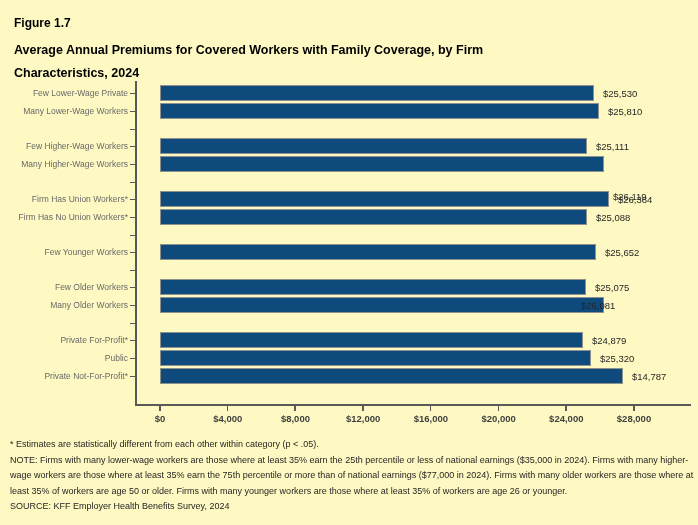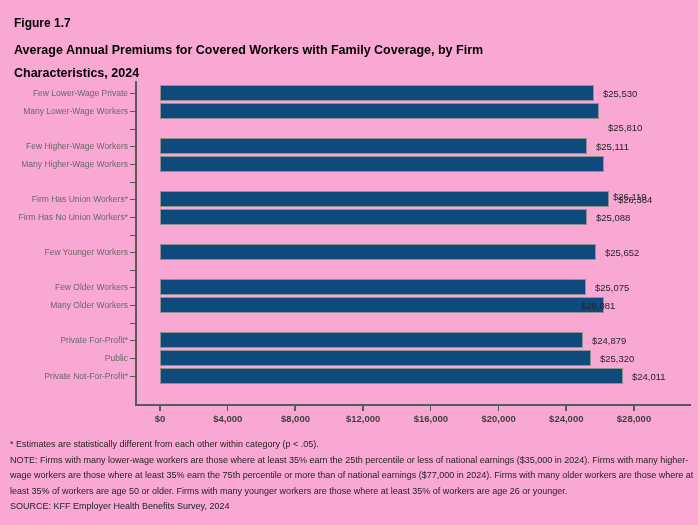--- a/index.html
+++ b/index.html
@@ -1,17 +1,17 @@
 <!DOCTYPE html>
 <html><head>
 <meta charset="utf-8">
 <style>
   html,body{margin:0;padding:0;background:#ffffff;}
   .canvas{
-    position:relative;width:698px;height:525px;background:#f9a8d4;overflow:hidden;
+    position:relative;width:698px;height:525px;background:#fef9c3;overflow:hidden;
     font-family:"Liberation Sans","DejaVu Sans",sans-serif;
   }
   
   .header{position:absolute;top:16px;left:14px;}
   .fig-label{font-size:12px;font-weight:bold;color:#000000;margin-bottom:9px;}
   .fig-title{font-size:12.5px;font-weight:bold;color:#000000;line-height:23px;width:520px;}
   
   .chart{position:absolute;top:80px;left:0;width:698px;height:350px;}
   .y-axis-line{position:absolute;left:135px;top:1px;width:2px;height:325px;background:#595959;}
   .x-axis-line{position:absolute;left:135px;top:324px;width:556px;height:2px;background:#595959;}
@@ -53,21 +53,21 @@
         <div class="row">
           <span class="cat">Few Lower-Wage Private</span>
           <span class="ytick"></span>
           <div class="bar" style="width: 432px; background: rgb(15, 74, 125); border-color: rgb(144, 144, 144);"></div>
           <span class="val" style="left: 603px;">$25,530</span>
         </div>
         <div class="row">
           <span class="cat">Many Lower-Wage Workers</span>
           <span class="ytick"></span>
           <div class="bar" style="width: 437px; background: rgb(15, 74, 125); border-color: rgb(144, 144, 144);"></div>
-          <span class="val" style="left: 608px; margin-top: 16px;">$25,810</span>
+          <span class="val" style="left: 608px;">$25,810</span>
         </div>
         <div class="row spacer">
           <span class="ytick"></span>
         </div>
         <div class="row">
           <span class="cat">Few Higher-Wage Workers</span>
           <span class="ytick"></span>
           <div class="bar" style="width: 425px; background: rgb(15, 74, 125); border-color: rgb(144, 144, 144);"></div>
           <span class="val" style="left: 596px;">$25,111</span>
         </div>
@@ -128,21 +128,21 @@
         <div class="row">
           <span class="cat">Public</span>
           <span class="ytick"></span>
           <div class="bar" style="width: 429px; background: rgb(15, 74, 125); border-color: rgb(144, 144, 144);"></div>
           <span class="val" style="left: 600px;">$25,320</span>
         </div>
         <div class="row">
           <span class="cat">Private Not-For-Profit*</span>
           <span class="ytick"></span>
           <div class="bar" style="width: 461px; background: rgb(15, 74, 125); border-color: rgb(144, 144, 144);"></div>
-          <span class="val" style="left: 632px;">$24,011</span>
+          <span class="val" style="left: 632px;">$14,787</span>
         </div>
       </div>
     <div id="xaxis">
         <div class="xtick" style="left: 159px;"></div>
         <div class="xticklabel" style="left: 160px;">$0</div>
         <div class="xtick" style="left: 226.714px;"></div>
         <div class="xticklabel" style="left: 227.714px;">$4,000</div>
         <div class="xtick" style="left: 294.429px;"></div>
         <div class="xticklabel" style="left: 295.429px;">$8,000</div>
         <div class="xtick" style="left: 362.143px;"></div>

